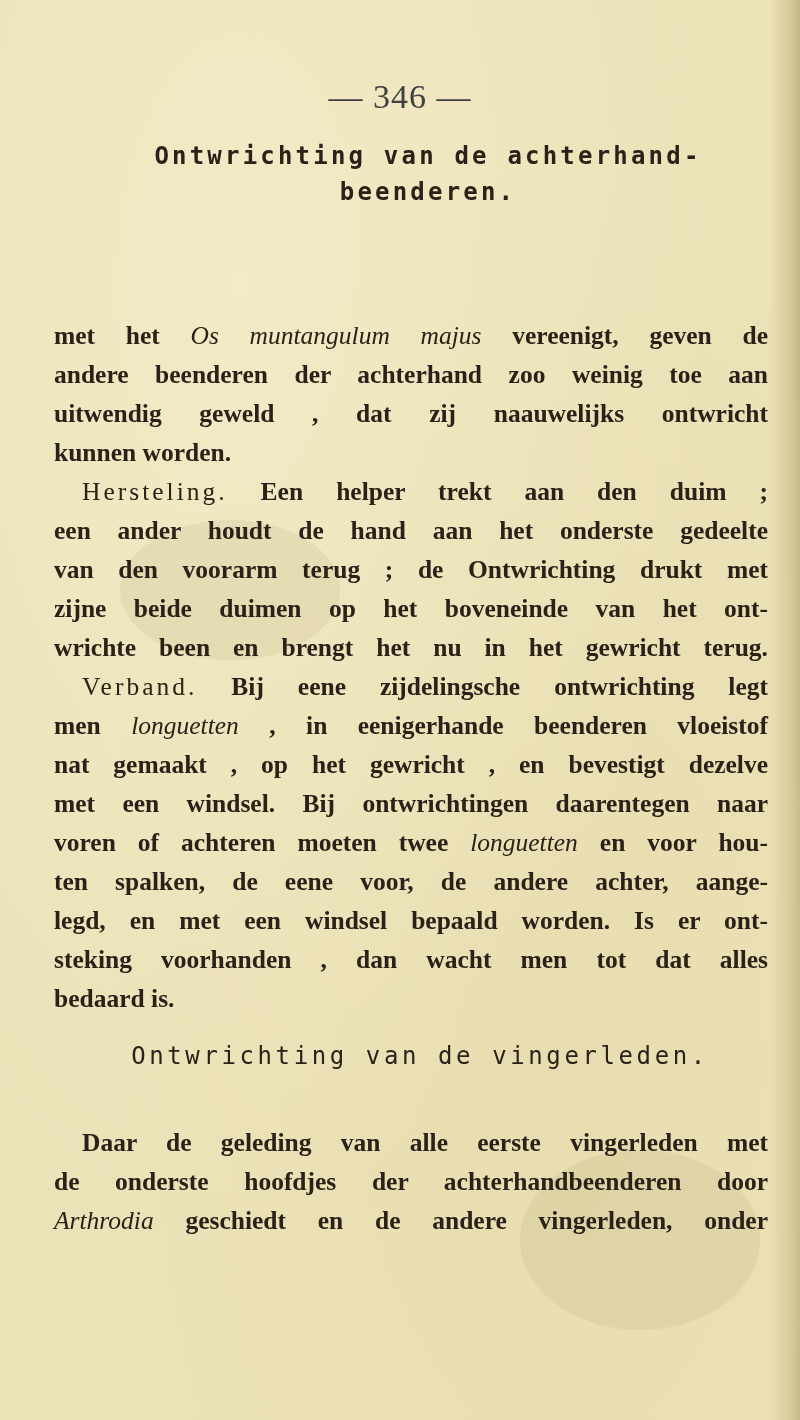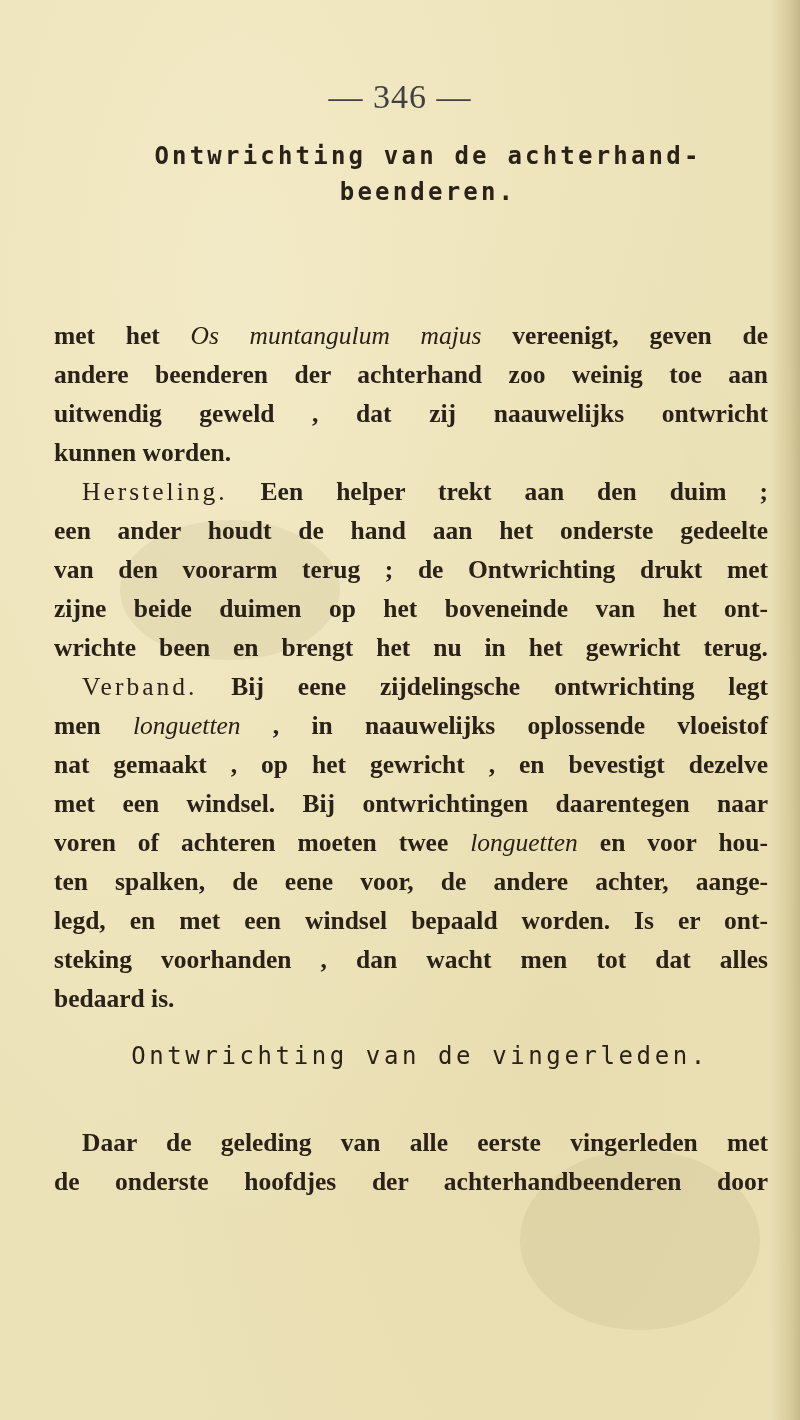--- a/index.html
+++ b/index.html
@@ -92,27 +92,28 @@
   <div class="body-line" style="top:399px;">uitwendig geweld , dat zij naauwelijks ontwricht</div>
   <div class="body-line last" style="top:438px;">kunnen worden.</div>
 
   <div class="body-line indent" style="top:477px;"><span class="spaced">Hersteling.</span><span> Een helper trekt aan den duim ;</span></div>
   <div class="body-line" style="top:516px;">een ander houdt de hand aan het onderste gedeelte</div>
   <div class="body-line" style="top:555px;">van den voorarm terug ; de Ontwrichting drukt met</div>
   <div class="body-line" style="top:594px;">zijne beide duimen op het boveneinde van het ont-</div>
   <div class="body-line" style="top:633px;">wrichte been en brengt het nu in het gewricht terug.</div>
 
   <div class="body-line indent" style="top:672px;"><span class="spaced">Verband.</span><span> Bij eene zijdelingsche ontwrichting legt</span></div>
-  <div class="body-line" style="top:711px;"><span>men </span><span class="it">longuetten</span><span> , in naauwelijks oplossende vloeistof</span></div>
+  <div class="body-line" style="top:711px;"><span>men </span><span class="it">longuetten</span><span> , in eenigerhande beenderen vloeistof</span></div>
   <div class="body-line" style="top:750px;">nat gemaakt , op het gewricht , en bevestigt dezelve</div>
   <div class="body-line" style="top:789px;">met een windsel. Bij ontwrichtingen daarentegen naar</div>
   <div class="body-line" style="top:828px;"><span>voren of achteren moeten twee </span><span class="it">longuetten</span><span> en voor hou-</span></div>
   <div class="body-line" style="top:867px;">ten spalken, de eene voor, de andere achter, aange-</div>
   <div class="body-line" style="top:906px;">legd, en met een windsel bepaald worden. Is er ont-</div>
   <div class="body-line" style="top:945px;">steking voorhanden , dan wacht men tot dat alles</div>
   <div class="body-line last" style="top:984px;">bedaard is.</div>
 
   <div class="heading h2" style="top:1042px;">Ontwrichting van de vingerleden.</div>
 
   <div class="body-line indent" style="top:1128px;">Daar de geleding van alle eerste vingerleden met</div>
   <div class="body-line" style="top:1167px;">de onderste hoofdjes der achterhandbeenderen door</div>
+  <div class="body-line" style="top:1206px;"><span class="it">Arthrodia</span><span> geschiedt en de andere vingerleden, onder</span></div>
 
 </div>
 
 </body></html>

